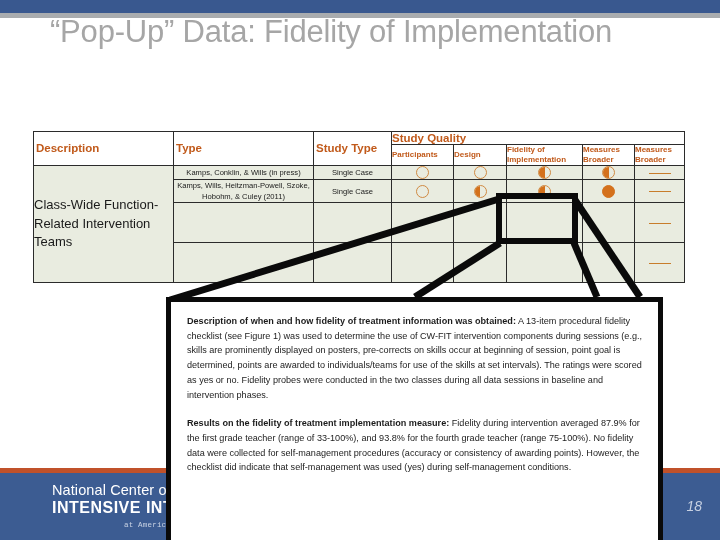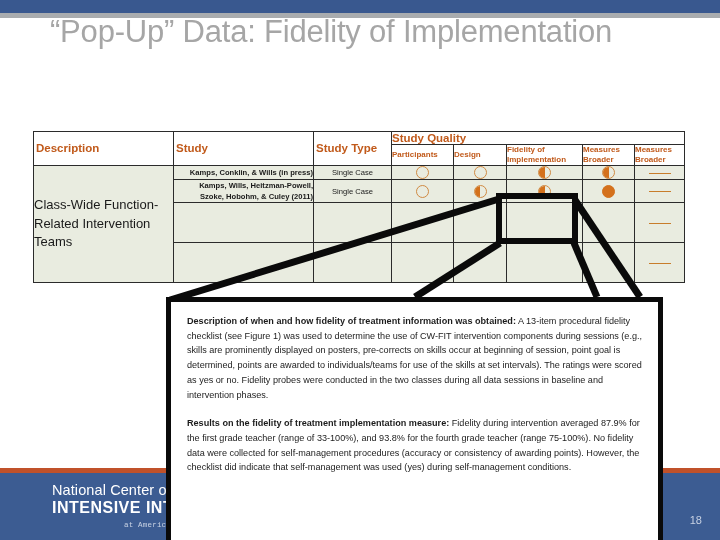--- a/index.html
+++ b/index.html
@@ -82,22 +82,21 @@
     padding: 6px 2px 5px;
   }
   .body-cell {
     background: #e9ece0;
     font-size: 7.6px;
     color: #1a1a1a;
     line-height: 1.45;
   }
   .cell-study {
     padding: 7px 7px 7px 8px;
-    text-align: right;
-    font-weight: bold;
+    text-align: center;
   }
   .cell-type {
     text-align: center;
     font-size: 7.6px;
     padding: 4px 2px;
   }
   .cell-interv {
     padding: 6px 4px 6px 5px;
     text-align: left;
     font-size: 13px;
@@ -211,23 +210,24 @@
   .logo-sub .sq {
     display: inline-block;
     width: 5px; height: 5px;
     background: #c9d3e4;
     margin-left: 3px;
     vertical-align: 0px;
   }
   .page-num {
     position: absolute;
     right: 18px;
-    bottom: 14px;
+    bottom: 26px;
     color: #c6d0e2;
-    font-size: 11px;
+    font-size: 14px;
+    font-style: italic;
   }
 </style>
 </head>
 <body>
 
 <div class="topbar"></div>
 <div class="topbar-grey"></div>
 
 <div class="slide-title">“Pop-Up” Data: Fidelity of Implementation</div>
 
@@ -242,21 +242,21 @@
       <col style="width:76px">
       <col style="width:52px">
       <col style="width:50px">
     </colgroup>
     <tbody>
       <tr>
         <td class="hdr-cell" rowspan="2">
           <div class="hdr-main">Description</div>
         </td>
         <td class="hdr-cell" rowspan="2">
-          <div class="hdr-main">Study</div>
+          <div class="hdr-main">Type</div>
         </td>
         <td class="hdr-cell" rowspan="2">
           <div class="hdr-main">Study Type</div>
         </td>
         <td class="hdr-cell hdr-group" colspan="5">Study Quality</td>
       </tr>
       <tr>
         <td class="hdr-cell hdr-sub">Participants</td>
         <td class="hdr-cell hdr-sub">Design</td>
         <td class="hdr-cell hdr-sub">Fidelity of Implementation</td>

